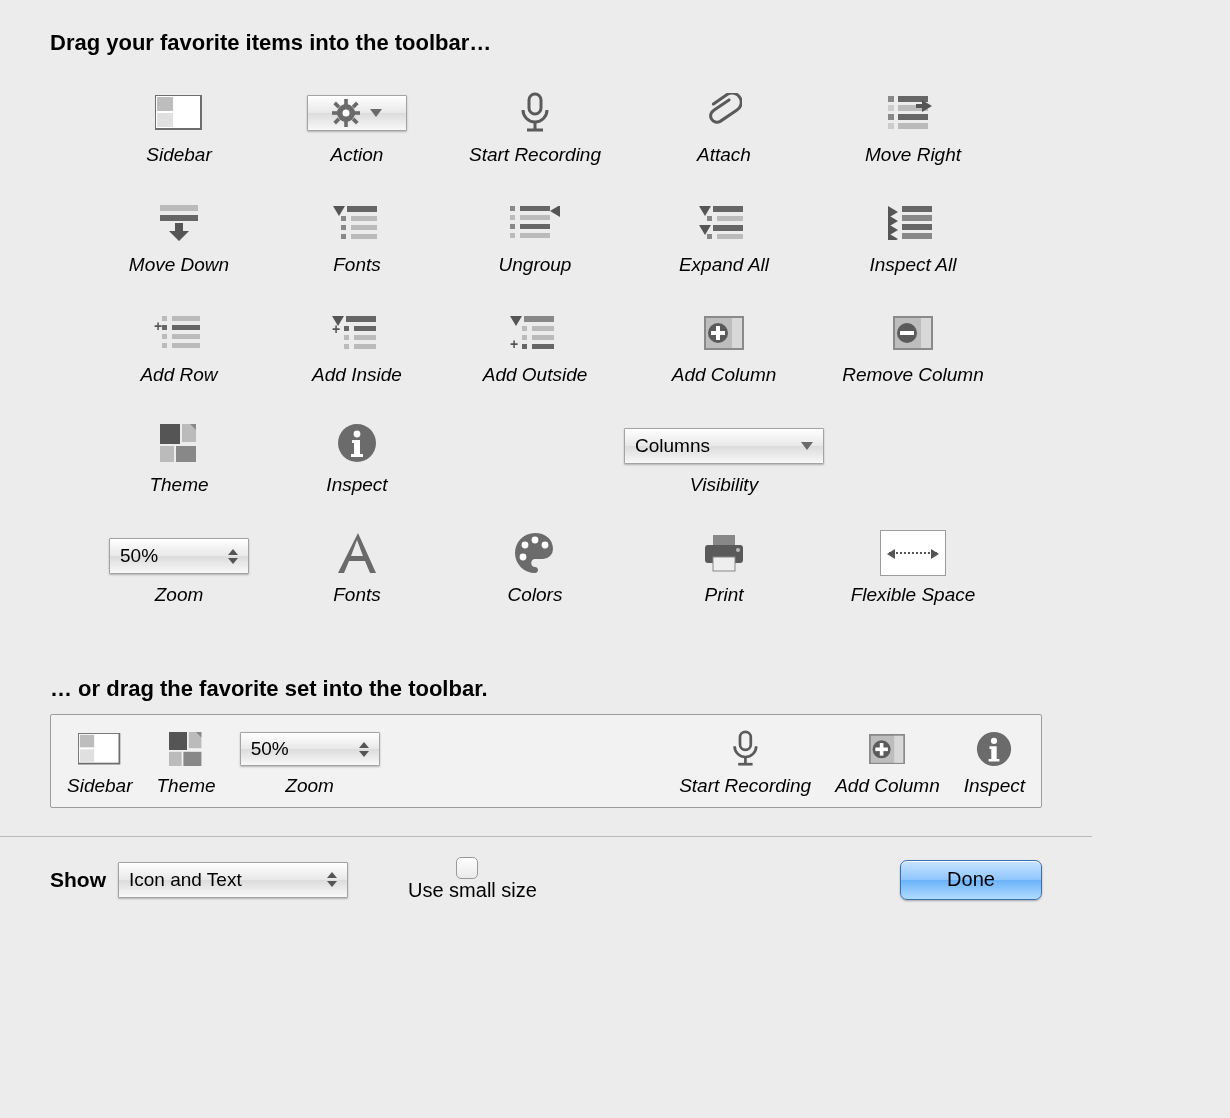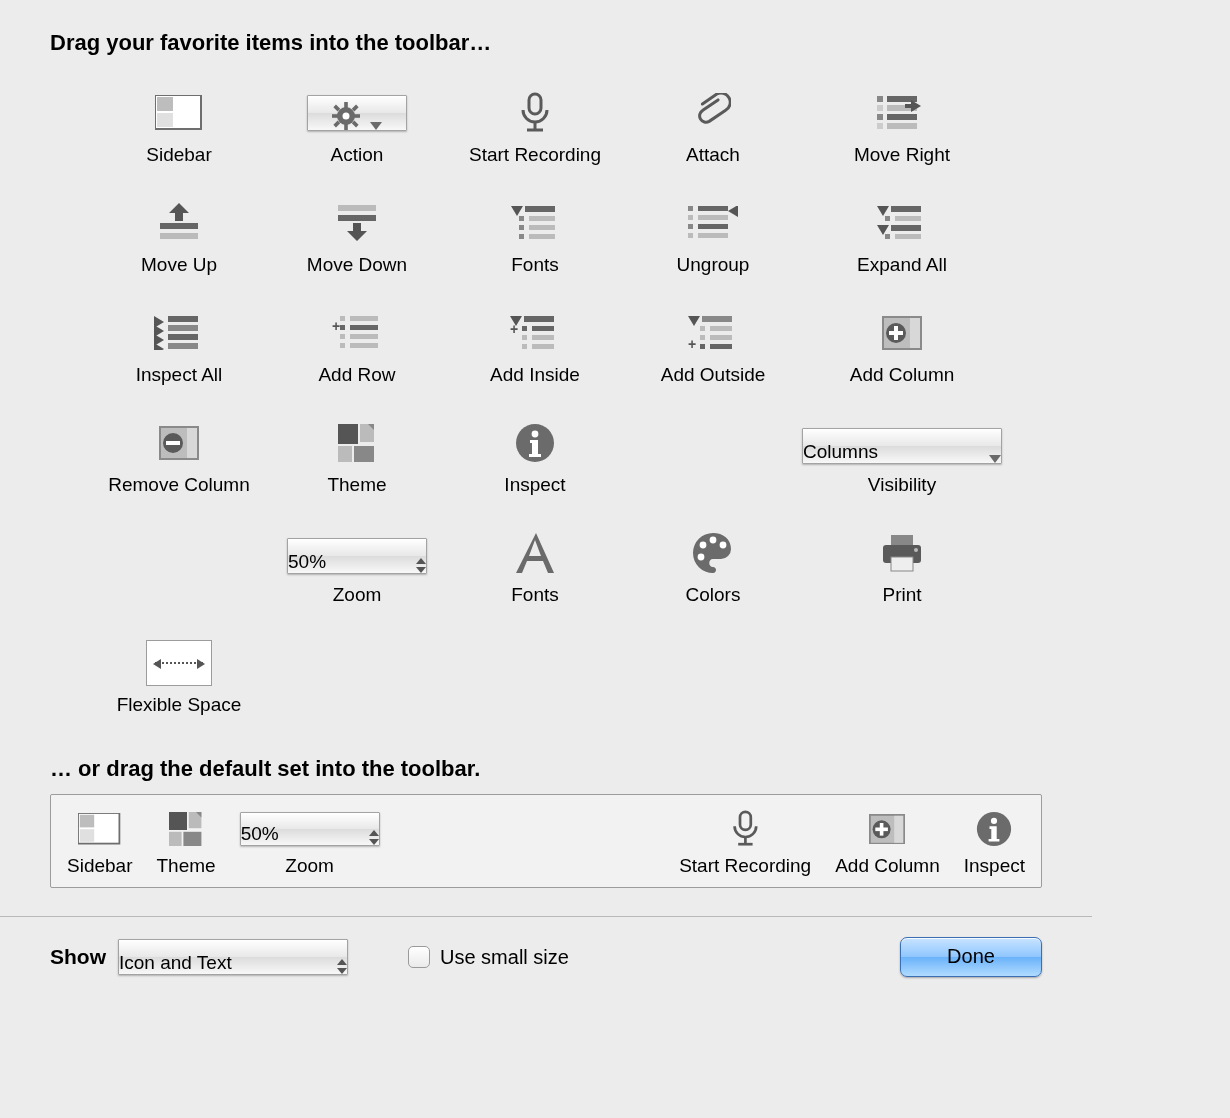--- a/index.html
+++ b/index.html
@@ -40,33 +40,34 @@
   }
   .tb-icon {
     height: 46px;
     display: flex;
     align-items: center;
     justify-content: center;
   }
   .tb-label {
     margin-top: 8px;
     font-size: 19px;
+    font-style: italic;
   }
 
   
   .aqua-popup {
     display: inline-flex;
-    align-items: flex-end;
+    align-items: center;
     justify-content: center;
     height: 36px;
     border: 1px solid #a3a3a3;
     border-radius: 1px;
     background: linear-gradient(#ffffff, #e8e8e8 50%, #dcdcdc 51%, #f8f8f8);
     box-shadow: inset 0 1px 0 #fff, 0 1px 2px rgba(0,0,0,.25);
-    padding: 0 0;
+    padding: 0 10px;
     font-size: 19px;
     box-sizing: border-box;
     position: relative;
   }
   .aqua-popup .arrow-down {
     width: 0; height: 0;
     border-left: 6px solid transparent;
     border-right: 6px solid transparent;
     border-top: 8px solid #6a6a6a;
     margin-left: 10px;
@@ -153,20 +154,21 @@
   .footer .show-label {
     font-weight: bold;
     font-size: 21px;
     margin-right: 12px;
   }
   .checkbox {
     display: inline-flex;
     align-items: center;
     margin-left: 60px;
     font-size: 20px;
+    flex-direction: column;
   }
   .checkbox .box {
     width: 20px; height: 20px;
     border: 1px solid #9a9a9a;
     border-radius: 5px;
     background: linear-gradient(#fff, #eaeaea);
     margin-right: 10px;
   }
   .done-btn {
     margin-left: auto;
@@ -355,30 +357,20 @@
     <div class="tb-item">
       <div class="tb-icon">
         <svg width="50" height="34">
             <use href="#rows4" x="0"></use>
             <use href="#arr-right" x="28" y="-2"></use>
           </svg>
       </div>
       <div class="tb-label">Move Right</div>
     </div>
 
-    <div class="tb-item">
-      <div class="tb-icon">
-        <svg width="46" height="40">
-          <use href="#arr-up" x="13" y="0"></use>
-          <rect x="4" y="20" width="38" height="6" fill="#666"></rect>
-          <rect x="4" y="30" width="38" height="6" fill="#bbb"></rect>
-        </svg>
-      </div>
-      <div class="tb-label">Move Up</div>
-    </div>
 
     <div class="tb-item">
       <div class="tb-icon">
         <svg width="46" height="40">
           <rect x="4" y="2" width="38" height="6" fill="#bbb"></rect>
           <rect x="4" y="12" width="38" height="6" fill="#666"></rect>
           <use href="#arr-down" x="13" y="20"></use>
         </svg>
       </div>
       <div class="tb-label">Move Down</div>
@@ -594,21 +586,21 @@
           <div class="flex-space-box">
             <div class="flex-arrow"></div>
           </div>
         </div>
       <div class="tb-label">Flexible Space</div>
     </div>
     <div></div>
       <div></div>
   </div>
 
-  <div class="heading" style="margin-bottom:0;">… or drag the default set into the toolbar.</div>
+  <div class="heading" style="margin-bottom:0;">… or drag the favorite set into the toolbar.</div>
 
   <div class="default-box">
     <div class="default-item">
       <div class="tb-icon">
           <svg width="44" height="32">
             <use href="#ic-sidebar" transform="scale(0.9)"></use>
           </svg>
         </div>
       <div class="tb-label">Sidebar</div>
     </div>

